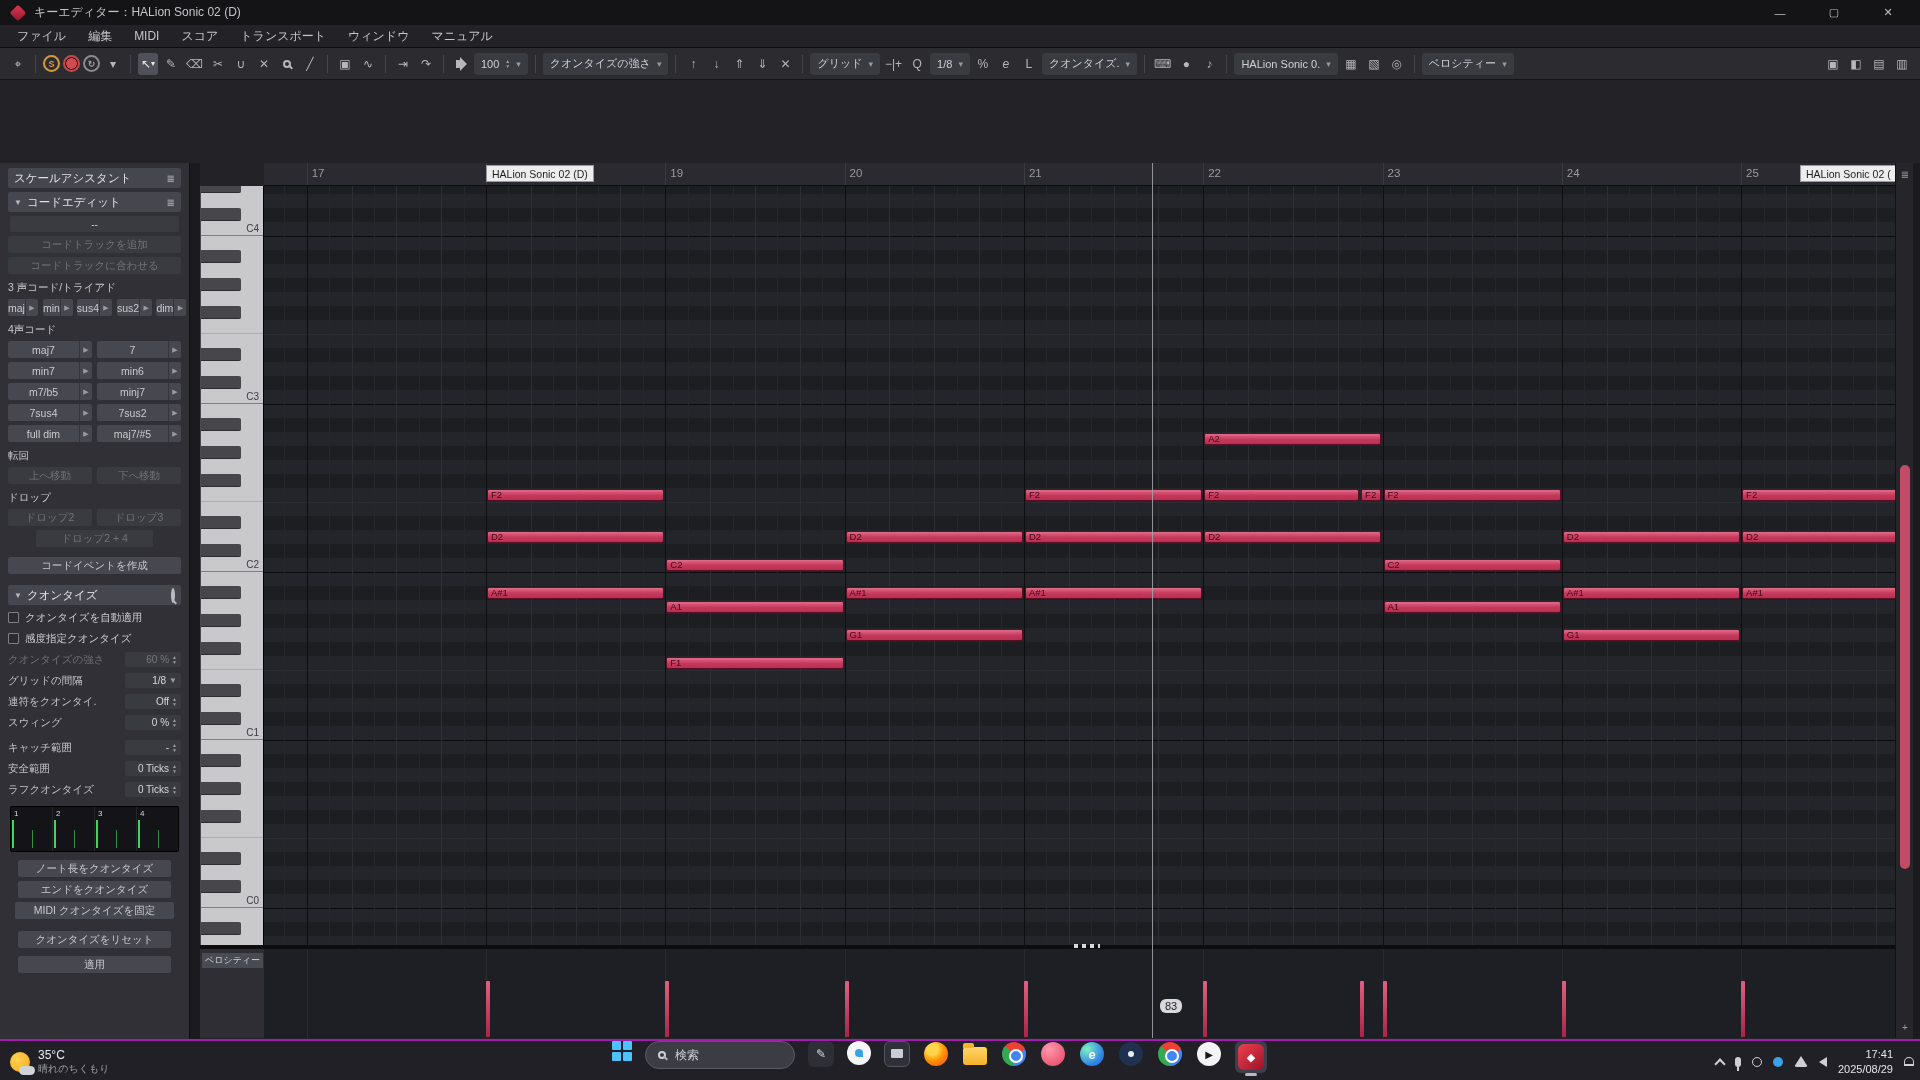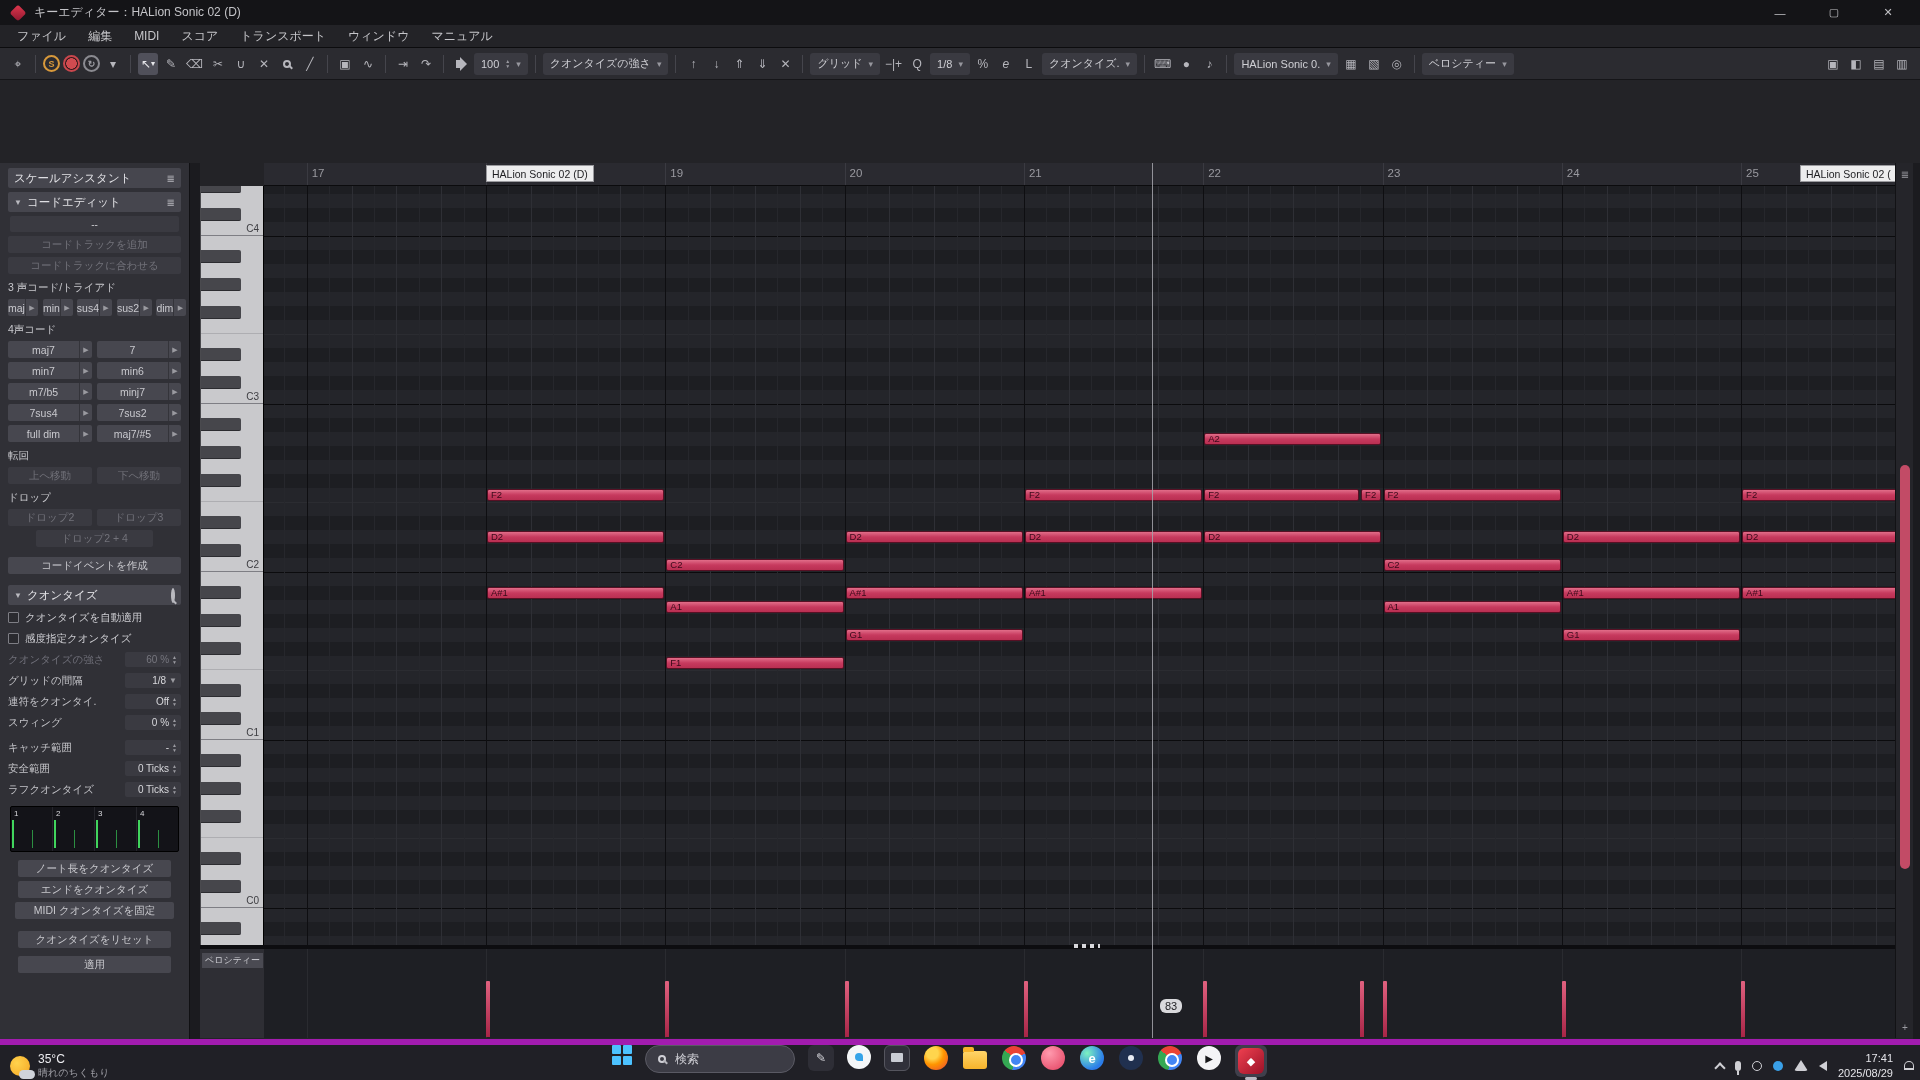--- a/index.html
+++ b/index.html
@@ -126,21 +126,21 @@
   .velbar{position:absolute;width:4px;background:linear-gradient(180deg,#e0617f,#a82547);border-radius:1px 1px 0 0}
   .velchip{position:absolute;background:#d9d9dc;color:#1e1e22;font-size:11px;padding:1px 5px;border-radius:6px}
   #cursor{left:1152px;top:163px;width:1px;height:875px;background:#a5a5ab;opacity:.85;z-index:6}
   #sb{left:1895px;top:163px;width:18px;height:875px;background:#25252a;border-left:1px solid #121215}
   .sb-btn{position:absolute;left:0;width:18px;height:18px;display:flex;align-items:center;justify-content:center;
           color:#9d9da3;font-size:10px}
   .sb-thumb{position:absolute;left:4px;width:10px;top:302px;height:404px;background:#c24b66;border-radius:5px}
   #edge-r{left:1913px;top:163px;width:7px;height:877px;background:#1b1b1f}
 
   
-  #taskbar{left:0;top:1039px;width:1920px;height:41px;background:#202026;border-top:6px solid #a21caf;z-index:20}
+  #taskbar{left:0;top:1039px;width:1920px;height:41px;background:#202026;border-top:2px solid #a21caf;z-index:20}
   #tb-weather{position:absolute;left:10px;top:0;height:41px;display:flex;align-items:center;gap:8px}
   .sun{width:20px;height:20px;border-radius:50%;background:radial-gradient(circle at 35% 35%,#ffd34d,#f5a623);position:relative}
   .sun::after{content:"";position:absolute;right:-5px;bottom:-3px;width:16px;height:9px;background:#cfd3da;border-radius:6px}
   .wtxt{display:flex;flex-direction:column;line-height:1.25}
   .wtemp{font-size:12px;color:#ececf0}
   .wdesc{font-size:10px;color:#9d9da4}
   #tb-center{position:absolute;left:612px;top:0;height:41px;display:flex;align-items:flex-start;gap:13px}
   .winlogo{width:20px;height:20px;display:grid;grid-template-columns:9px 9px;grid-template-rows:9px 9px;gap:2px}
   .winlogo span{background:#4cc2ff;border-radius:1px}
   #tb-search{width:150px;height:28px;border-radius:14px;background:#3c3c45;border:1px solid #5a5a64;

